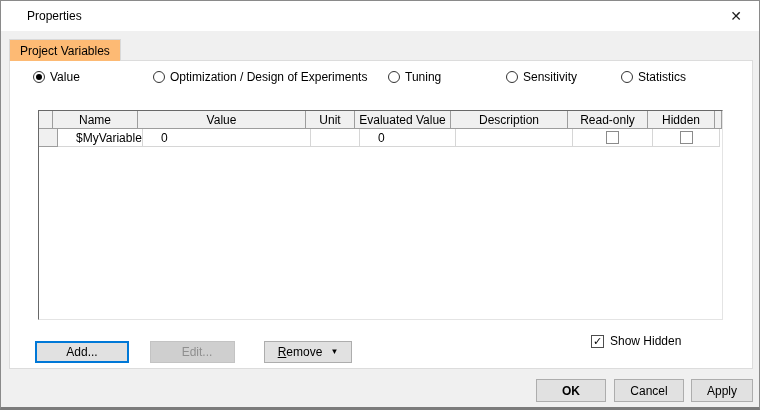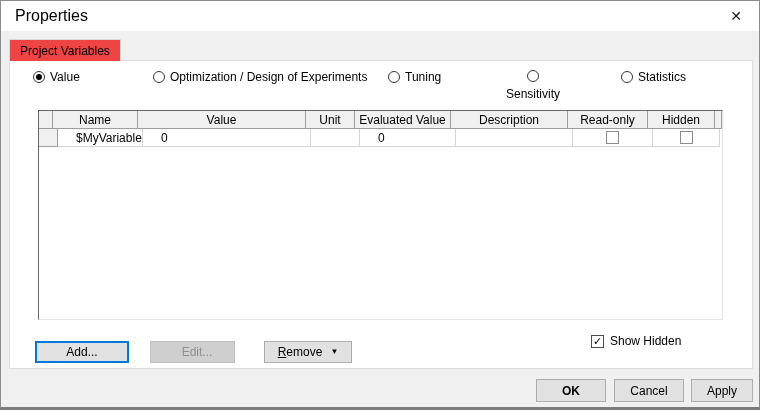--- a/index.html
+++ b/index.html
@@ -6,26 +6,26 @@
   * { box-sizing:border-box; }
   .dialog {
     position:relative; width:760px; height:410px;
     background:#f0f0f0;
     border:1px solid #8a8a8a; border-bottom:3px solid #7b7b7b;
     font-family:"Liberation Sans", sans-serif; font-size:12px; color:#000;
     overflow:hidden;
   }
   
   .titlebar { position:absolute; left:0; top:0; width:100%; height:30px; background:#ffffff; }
-  .title-text { position:absolute; left:14px; top:0; line-height:30px; font-size:16px; }
+  .title-text { position:absolute; left:26px; top:0; line-height:30px; font-size:12px; }
   .close-btn { position:absolute; right:0; top:0; width:46px; height:30px;
     display:flex; align-items:center; justify-content:center; font-size:14px; color:#1b1b1b; cursor:default; }
   
   .tab { position:absolute; left:8px; top:38px; height:22px; padding:8px 10px;
-    background:#ef4444; border:1px solid #d9d9d9; border-bottom:none;
+    background:#fdba74; border:1px solid #d9d9d9; border-bottom:none;
     display:flex; align-items:center; z-index:2; }
   .pane { position:absolute; left:8px; top:59px; width:744px; height:309px;
     background:#ffffff; border:1px solid #dcdcdc; }
   
   .radio { position:absolute; top:9px; height:14px; display:flex; align-items:center; gap:5px; white-space:nowrap; }
   .radio-circle { width:12px; height:12px; border:1px solid #333333; border-radius:50%; background:#fff; position:relative; flex:0 0 auto; }
   .radio-circle.sel::after { content:""; position:absolute; left:2px; top:2px; width:6px; height:6px; background:#000; border-radius:50%; }
   
   .grid { position:absolute; left:28px; top:49px; width:685px; height:210px; background:#ffffff;
     border-top:1px solid #686868; border-left:1px solid #686868;
@@ -84,21 +84,21 @@
       <span>Value</span>
     </div>
     <div class="radio" style="left:143px;">
       <span class="radio-circle"></span>
       <span>Optimization / Design of Experiments</span>
     </div>
     <div class="radio" style="left:378px;">
       <span class="radio-circle"></span>
       <span>Tuning</span>
     </div>
-    <div class="radio" style="left:496px;flex-direction:column;">
+    <div class="radio" style="left:496px;">
       <span class="radio-circle"></span>
       <span>Sensitivity</span>
     </div>
     <div class="radio" style="left:611px;">
       <span class="radio-circle"></span>
       <span>Statistics</span>
     </div>
 
     <div class="grid">
       <div class="grow">

